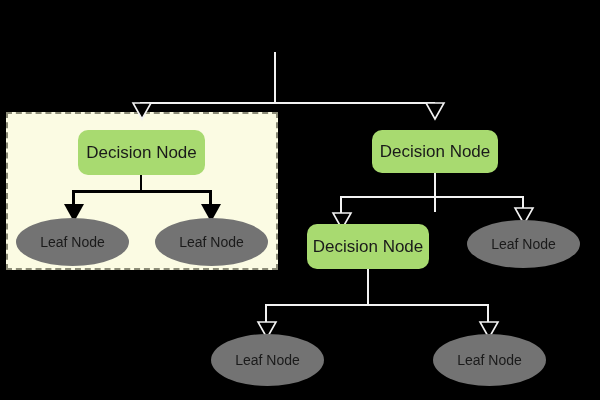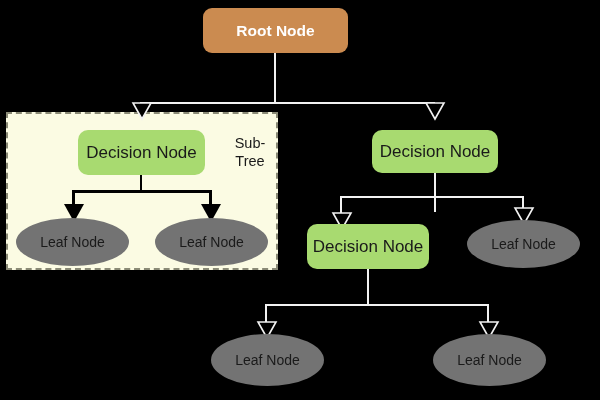--- a/index.html
+++ b/index.html
@@ -68,24 +68,20 @@
     overflow: visible;
   }
 </style>
 </head>
 <body>
 
 <div id="canvas">
 
   <div class="subtree-box" style="left:6px; top:112px; width:272px; height:158px;"></div>
 
-  <div class="subtree-label" style="left:222px; top:134px; width:56px;">
-    <div>Sub-</div>
-    <div>Tree</div>
-  </div>
 
   <div class="edge-light" style="left:274px; top:52px; width:2px; height:52px;"></div>
 
   <div class="edge-light" style="left:140px; top:102px; width:136px; height:2px;"></div>
   <div class="edge-light" style="left:140px; top:102px; width:2px; height:8px;"></div>
 
   <div class="edge-light" style="left:276px; top:102px; width:159px; height:2px;"></div>
   <div class="edge-light" style="left:433px; top:102px; width:2px; height:8px;"></div>
 
   <svg class="arrow-svg" style="left:130px; top:101px;" width="24" height="20">
@@ -128,21 +124,20 @@
   <div class="edge-light" style="left:265px; top:304px; width:2px; height:20px;"></div>
   <div class="edge-light" style="left:487px; top:304px; width:2px; height:20px;"></div>
 
   <svg class="arrow-svg" style="left:255px; top:320px;" width="24" height="20">
     <polygon points="3,2 21,2 12,18" fill="#000000" stroke="#f2f2f2" stroke-width="1.6"></polygon>
   </svg>
   <svg class="arrow-svg" style="left:477px; top:320px;" width="24" height="20">
     <polygon points="3,2 21,2 12,18" fill="#000000" stroke="#f2f2f2" stroke-width="1.6"></polygon>
   </svg>
 
-  <div class="node node-root" style="left:203px; top:8px; width:145px; height:45px;">Root Node</div>
 
   <div class="node node-decision" style="left:78px; top:130px; width:127px; height:45px;">Decision Node</div>
 
   <div class="node node-leaf" style="left:16px; top:218px; width:113px; height:48px;">Leaf Node</div>
 
   <div class="node node-leaf" style="left:155px; top:218px; width:113px; height:48px;">Leaf Node</div>
 
   <div class="node node-decision" style="left:372px; top:130px; width:126px; height:43px;">Decision Node</div>
 
   <div class="node node-decision" style="left:307px; top:224px; width:122px; height:45px;">Decision Node</div>

